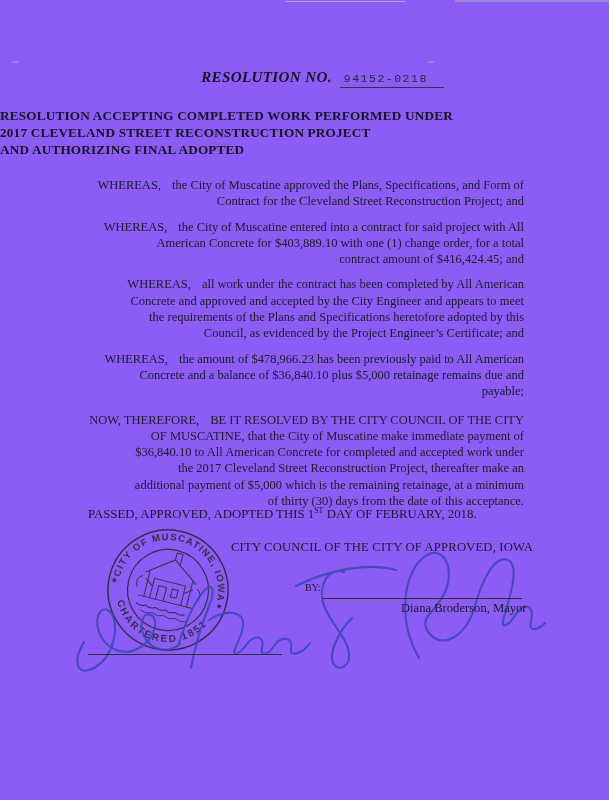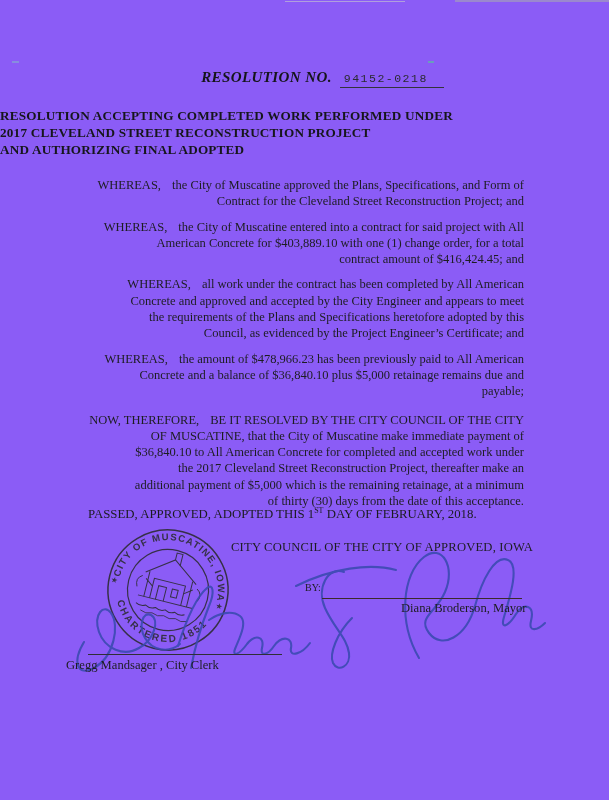--- a/index.html
+++ b/index.html
@@ -130,15 +130,14 @@
       <path d="M 120 70 C 127 48 137 22 149 12 C 155 7 157 16 151 30 C 141 55 136 76 133 92"></path>
       <path d="M 151 44 C 161 37 174 34 182 40 C 190 46 181 63 177 73 C 174 81 181 79 189 68 C 197 58 207 60 204 72 C 202 81 210 79 216 70 C 224 59 235 61 233 72 C 231 82 244 78 252 67"></path>
     </g>
   </svg>
 
   <div class="by-label">BY:</div>
   <div class="mayor-line"></div>
   <div class="mayor-name">Diana Broderson, Mayor</div>
 
   <div class="clerk-line"></div>
-  <div class="clerk-name">Gregg Mandsager , City Clerk</div>
 
 </div>
 
 </body></html>

